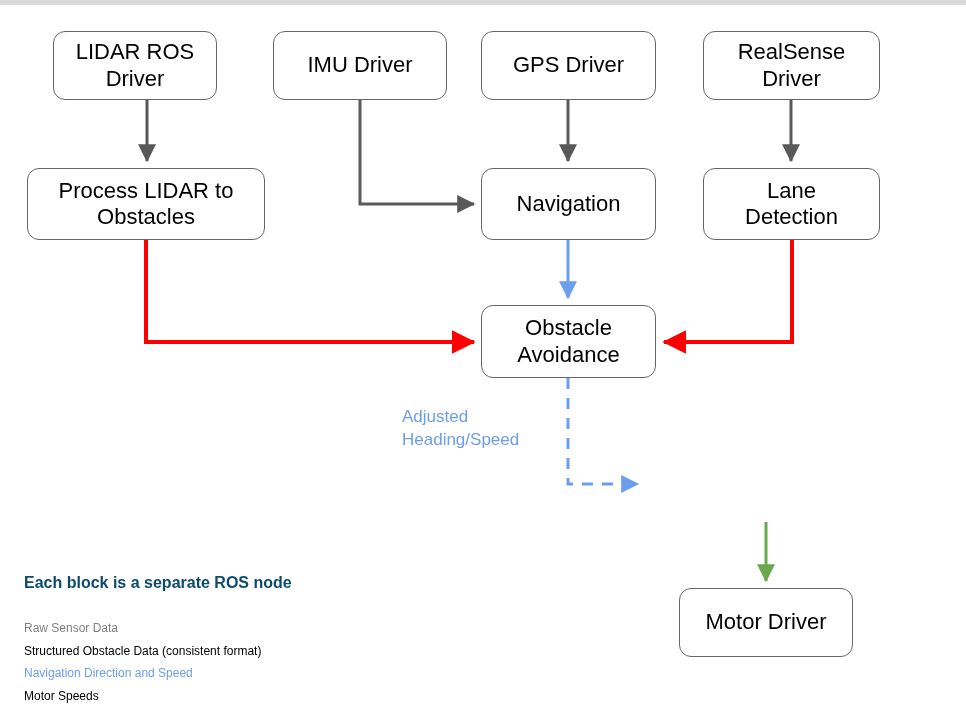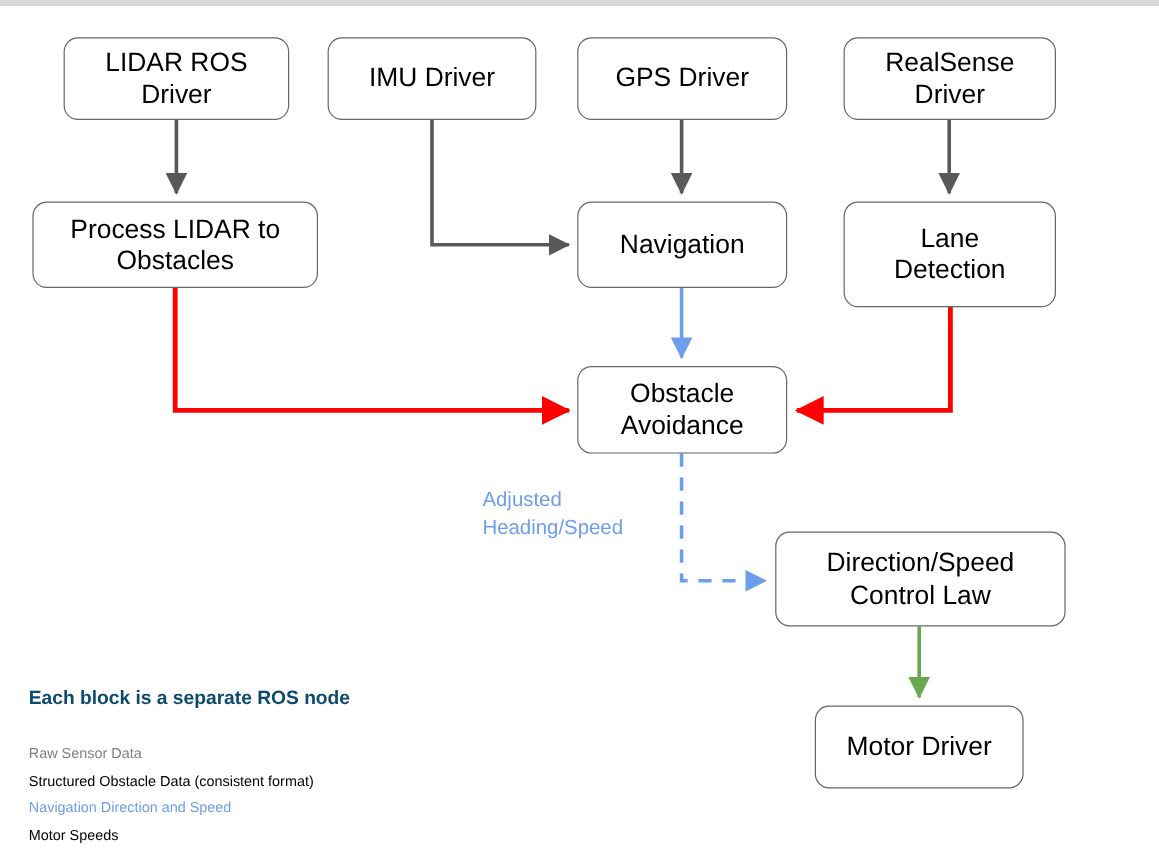--- a/index.html
+++ b/index.html
@@ -110,43 +110,41 @@
 
     <path d="M792,240 L792,342 L664,342" fill="none" stroke="#ff0000" stroke-width="4" marker-end="url(#arr-red)"></path>
 
     <path d="M568,240 L568,298" fill="none" stroke="#6d9eeb" stroke-width="3" marker-end="url(#arr-blue)"></path>
 
     <path d="M568,378 L568,484 L638,484" fill="none" stroke="#6d9eeb" stroke-width="3" stroke-dasharray="11,9" marker-end="url(#arr-blue)"></path>
 
     <path d="M766,522 L766,581" fill="none" stroke="#6aa84f" stroke-width="3" marker-end="url(#arr-green)"></path>
   </svg>
 
-  <div class="node" style="left:53px; top:31px; width:188px; height:69px;">LIDAR ROS
+  <div class="node" style="left:53px; top:31px; width:164px; height:69px;">LIDAR ROS
 Driver</div>
 
   <div class="node" style="left:273px; top:31px; width:174px; height:69px;">IMU Driver</div>
 
   <div class="node" style="left:481px; top:31px; width:175px; height:69px;">GPS Driver</div>
 
   <div class="node" style="left:703px; top:31px; width:177px; height:69px;">RealSense
 Driver</div>
 
   <div class="node" style="left:27px; top:168px; width:238px; height:72px;">Process LIDAR to
 Obstacles</div>
 
   <div class="node" style="left:481px; top:168px; width:175px; height:72px;">Navigation</div>
 
-  <div class="node" style="left:703px; top:168px; width:177px; height:88px;">Lane
+  <div class="node" style="left:703px; top:168px; width:177px; height:72px;">Lane
 Detection</div>
 
   <div class="node" style="left:481px; top:305px; width:175px; height:73px;">Obstacle
 Avoidance</div>
 
-  <div class="node" style="left:646px; top:443px; width:242px; height:79px;">Direction/Speed
-Control Law</div>
 
   <div class="node" style="left:679px; top:588px; width:174px; height:69px;">Motor Driver</div>
 
   <div class="edge-label" style="left:402px; top:406px; width:145px;">Adjusted
 Heading/Speed</div>
 
   <div class="legend-title">Each block is a separate ROS node</div>
 
   <div class="legend-list">
     <span class="legend-item" style="color:#7f7f7f;">Raw Sensor Data</span>

